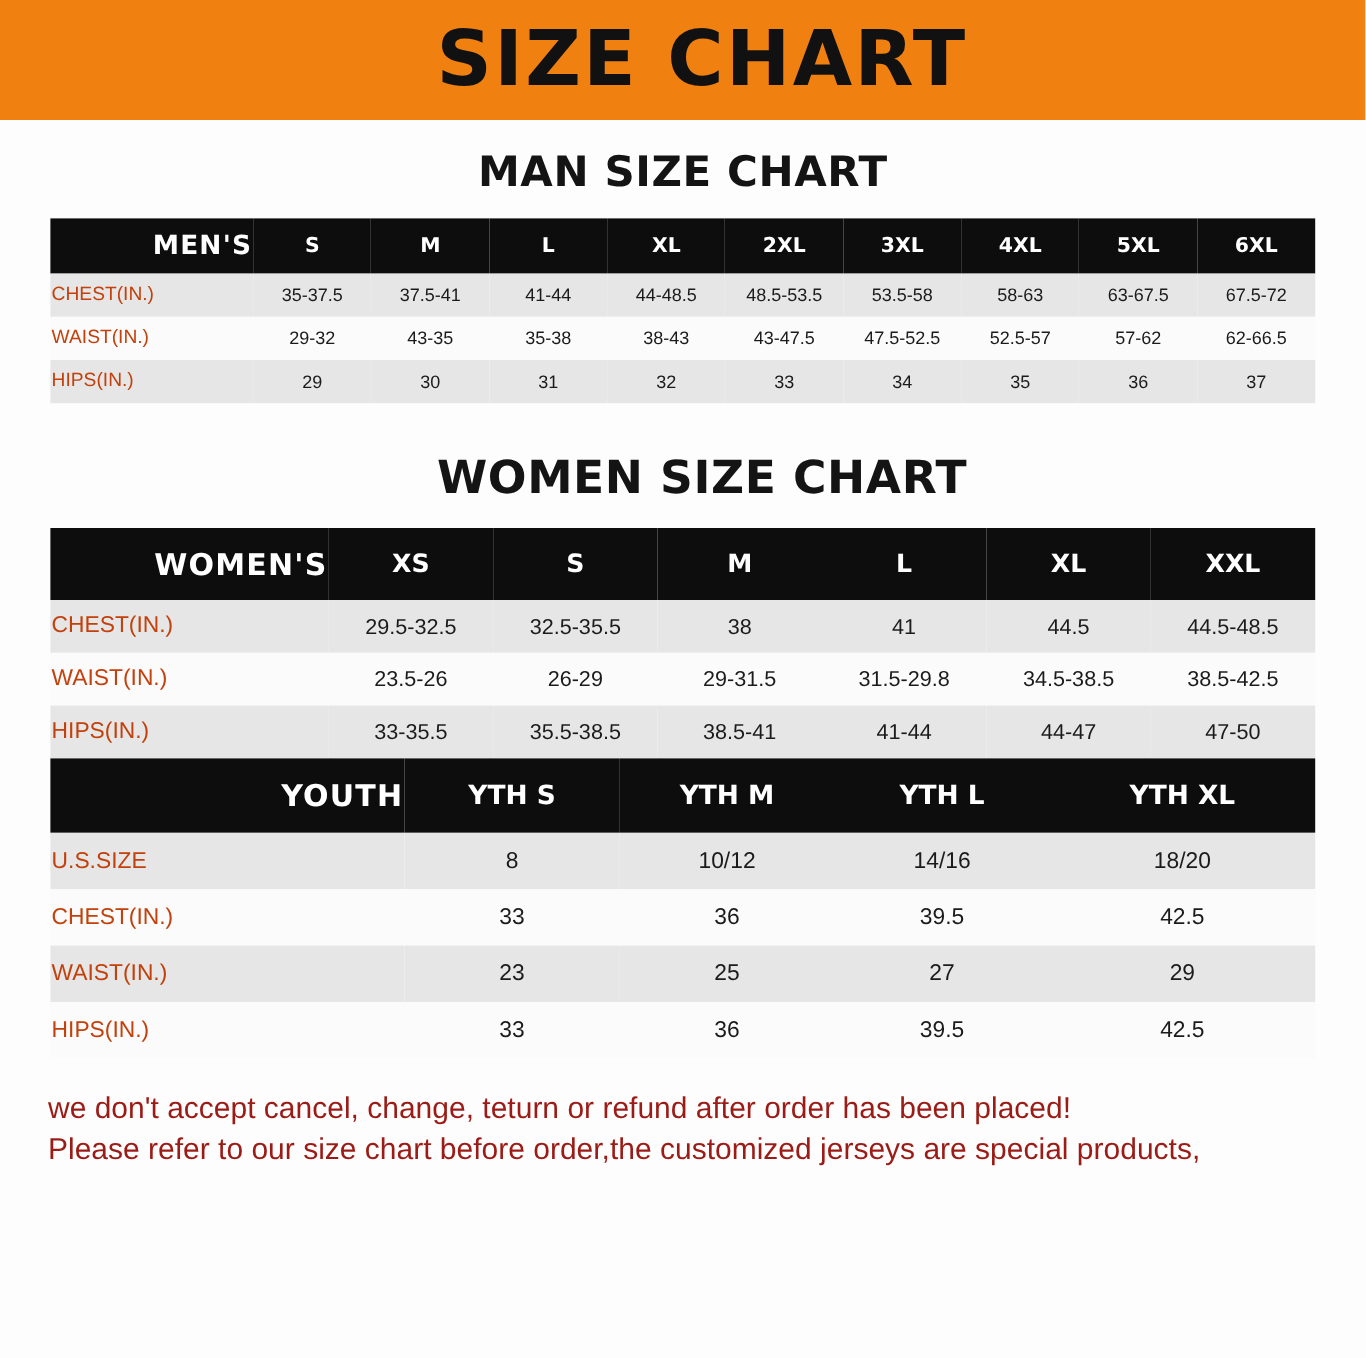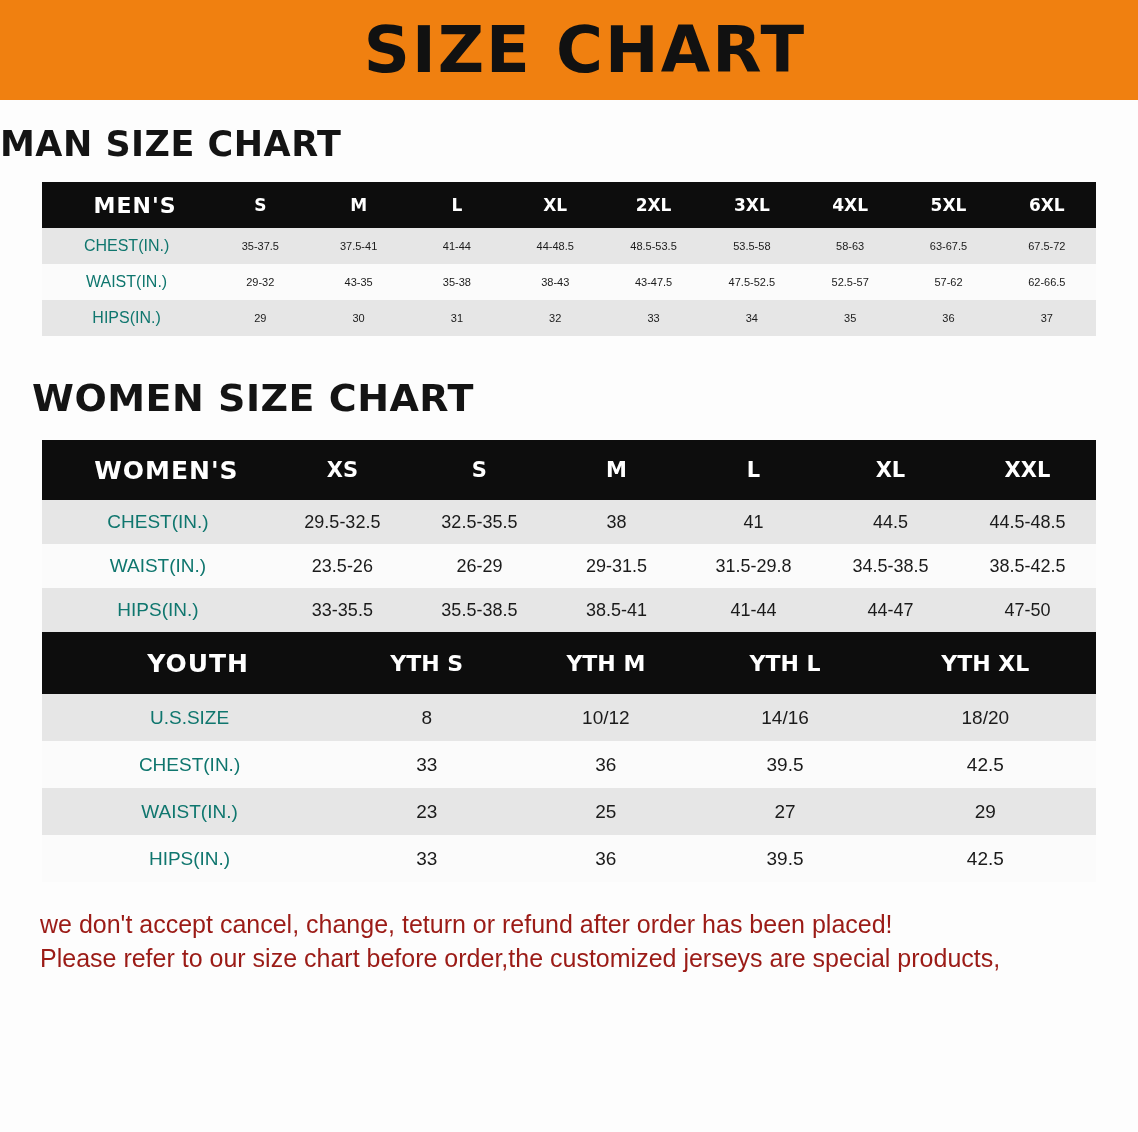--- a/index.html
+++ b/index.html
@@ -32,20 +32,21 @@
   .banner-title {
     font-family: "DejaVu Sans", sans-serif;
     font-weight: 700;
     font-size: 64px;
     letter-spacing: 2px;
     color: #111111;
     line-height: 1;
   }
   
   .section-title {
+    text-align: center;
     font-family: "DejaVu Sans", sans-serif;
     font-weight: 700;
     color: #141414;
     letter-spacing: 0.5px;
   }
   .t-man   { font-size: 35px; margin-top: 24px; margin-bottom: 18px; }
   .t-women { font-size: 38px; margin-top: 40px; margin-bottom: 20px; margin-left: 32px; }
   .t-youth { font-size: 39px; margin-top: 48px; margin-bottom: 22px; }
 
   
@@ -58,41 +59,41 @@
     table-layout: fixed;
   }
   thead th {
     background: #0d0d0d;
     color: #ffffff;
     font-family: "DejaVu Sans", sans-serif;
     font-weight: 700;
     text-align: center;
   }
   thead th.rowlabel {
-    text-align: center;
+    text-align: right;
     padding-left: 18px;
     letter-spacing: 1px;
     margin-top: 45px;
   }
   tbody td {
     text-align: center;
     color: #1b1b1b;
     font-family: "Liberation Sans", sans-serif;
   }
   tbody td.rowlabel {
-    text-align: center;
-    color: #0f766e;
+    text-align: left;
+    color: #c2410c;
   }
   tbody tr.odd td  { background: #e6e6e6; }
   tbody tr.even td { background: #fbfbfb; }
 
   
   .men thead th { font-size: 17px; height: 44px; }
   .men thead th.rowlabel { font-size: 22px; }
-  .men tbody td { font-size: 11px; height: 34px; }
+  .men tbody td { font-size: 15px; height: 34px; }
   .men tbody td.rowlabel { font-size: 16px; }
 
   
   .women thead th { font-size: 21px; height: 58px; }
   .women thead th.rowlabel { font-size: 25px; }
   .women tbody td { font-size: 18px; height: 42px; }
   .women tbody td.rowlabel { font-size: 19px; }
 
   
   .youth thead th { font-size: 22px; height: 60px; }

